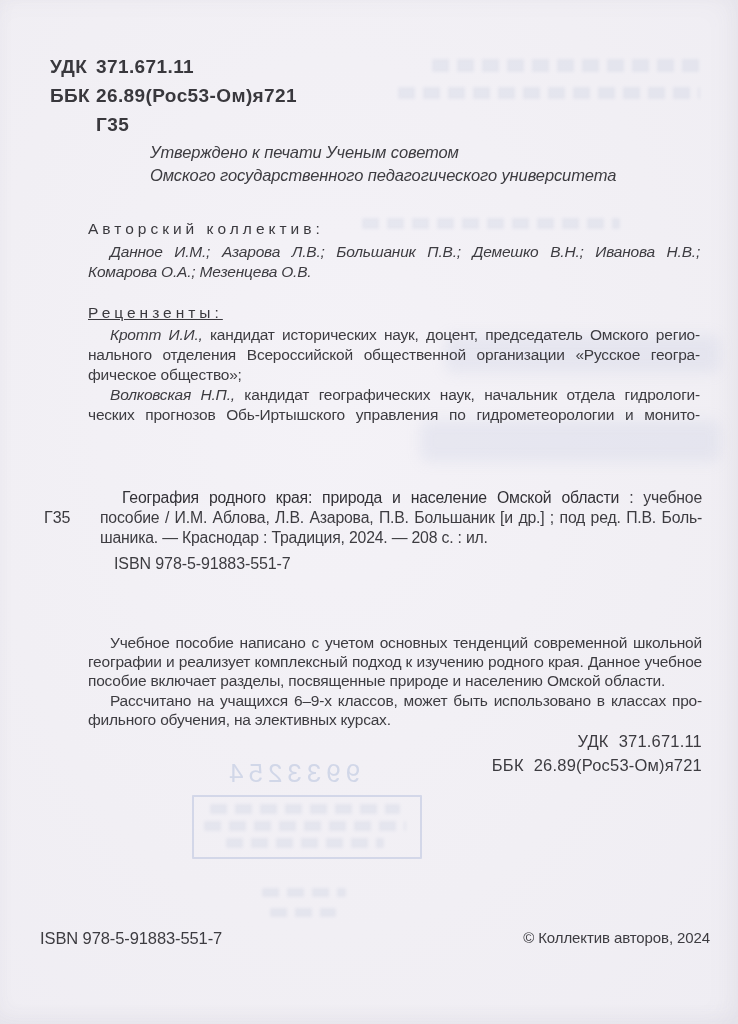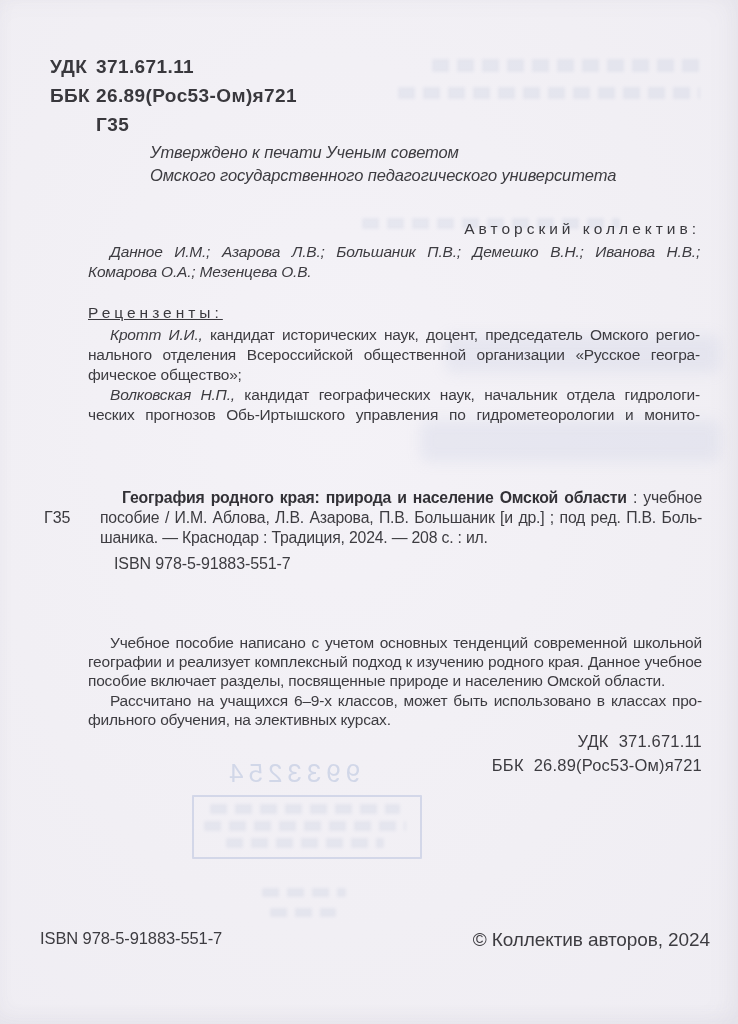--- a/index.html
+++ b/index.html
@@ -11,53 +11,53 @@
     box-shadow:inset -10px 0 24px rgba(110,110,135,0.05), inset 0 -8px 18px rgba(110,110,135,0.04);
     overflow:hidden;
     font-family:"Liberation Sans", sans-serif;
     color:#3d3c41;
     -webkit-font-smoothing:antialiased;
   }
   .abs{position:absolute;}
   .line{line-height:20px;}
   .j{text-align:justify;text-align-last:justify;}
   .it{font-style:italic;}
-  .b{font-weight:bold;color:#323136;}
+  .b{font-weight:normal;color:#323136;}
   .ind{padding-left:22px;}
 
   
   .top-codes{left:50px;top:52px;font-size:19px;font-weight:bold;color:#39383d;letter-spacing:0.4px;}
   .top-codes .row{line-height:29px;white-space:nowrap;}
   .top-codes .lbl{display:inline-block;width:46px;}
   .top-codes .sign{margin-left:46px;}
 
   
   .approval{left:150px;top:141px;width:550px;text-align:left;font-style:italic;font-size:16.5px;line-height:22.5px;letter-spacing:-0.1px;}
 
   
   .bodyblock{font-size:15.5px;letter-spacing:-0.2px;}
   .team{left:88px;top:218px;width:612px;}
-  .team .heading{letter-spacing:4px;line-height:22px;margin-bottom:2px;color:#3a393e;text-align:right;}
+  .team .heading{letter-spacing:4px;line-height:22px;margin-bottom:2px;color:#3a393e;}
   .reviewers{left:88px;top:302px;width:612px;}
   .reviewers .heading{letter-spacing:4px;line-height:22px;margin-bottom:1px;color:#3a393e;text-decoration:underline;}
 
   
   .catalog{left:100px;top:488px;width:602px;font-size:15.8px;}
   .catalog-sign{left:44px;top:509px;font-size:16px;color:#3a393e;}
   .isbn-block{left:114px;top:555px;font-size:16px;letter-spacing:-0.1px;}
 
   .annotation{left:88px;top:593px;width:614px;margin-top:40px;}
   .annotation .line{line-height:19.2px;}
 
   .bottom-codes{right:36px;top:729px;text-align:right;font-size:16.5px;letter-spacing:0.2px;color:#3c3b40;}
   .bottom-codes .row{line-height:24px;white-space:nowrap;}
   .bottom-codes .lbl{margin-right:10px;}
 
   .footer-isbn{left:40px;top:929px;font-size:16.5px;letter-spacing:-0.1px;}
-  .footer-copy{right:28px;top:929px;font-size:19px;letter-spacing:-0.1px;}
+  .footer-copy{right:28px;top:929px;font-size:15px;letter-spacing:-0.1px;}
 
   
   .ghost{pointer-events:none;}
   .ghost-strip{
     background:repeating-linear-gradient(90deg, rgba(164,176,206,0.55) 0 17px, rgba(164,176,206,0) 17px 25px);
     filter:blur(1.6px);opacity:0.30;border-radius:2px;
   }
   .ghost-big{
     background:rgba(168,180,212,0.30);
     filter:blur(7px);opacity:0.55;border-radius:8px;

